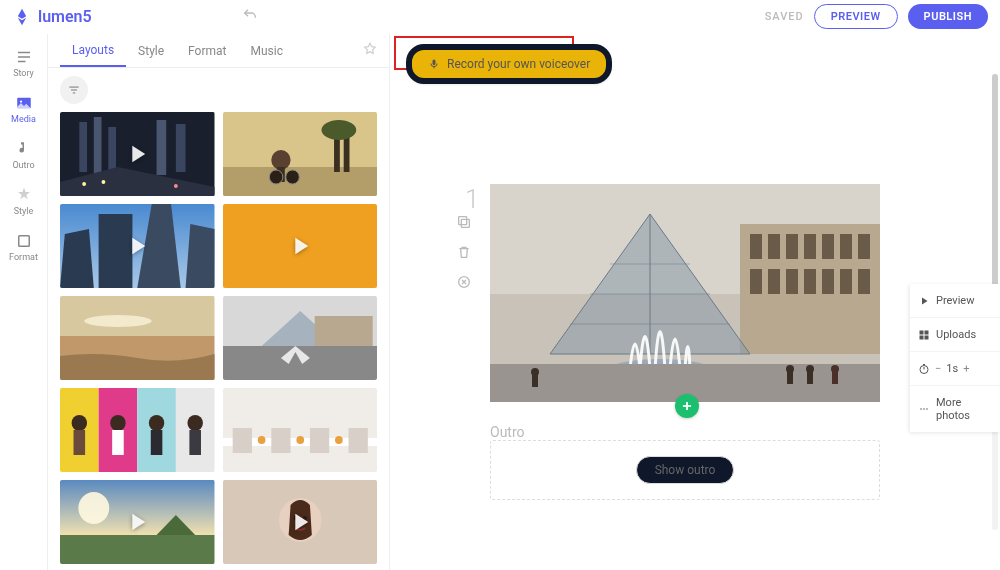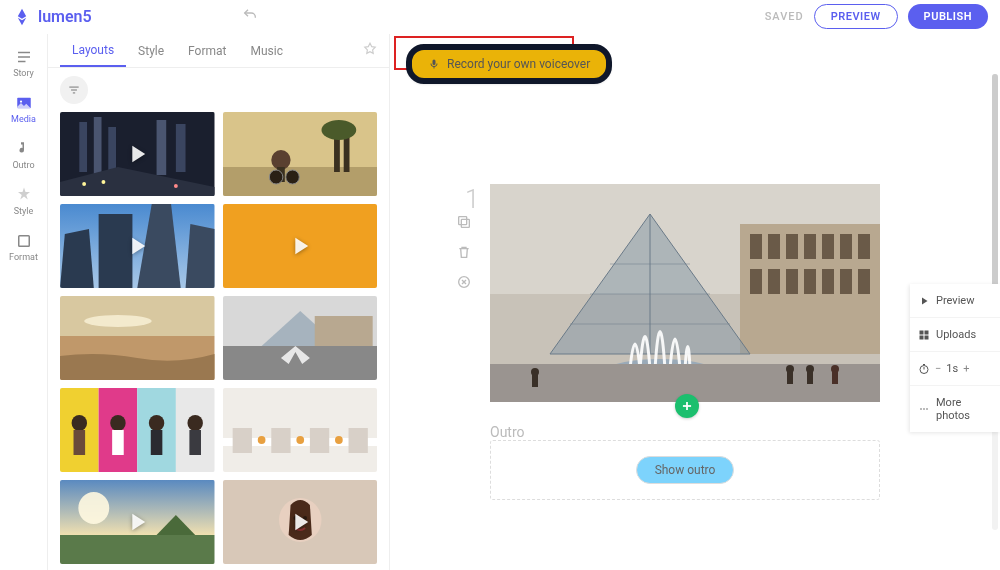--- a/index.html
+++ b/index.html
@@ -42,21 +42,21 @@
   .main-image{width:390px;height:218px;margin-left:10px;}
   .main-image svg{width:100%;height:100%;display:block;}
   .add-btn{position:absolute;left:195px;top:210px;width:24px;height:24px;border-radius:50%;background:#1bbf6e;color:#fff;display:flex;align-items:center;justify-content:center;cursor:pointer;box-shadow:0 1px 3px rgba(0,0,0,0.2);font-size:18px;}
   .side-panel{position:absolute;right:0;top:250px;width:90px;background:#fff;box-shadow:-1px 1px 4px rgba(0,0,0,0.1);font-size:11px;color:#555;}
   .side-row{display:flex;align-items:center;gap:6px;padding:10px 8px;border-bottom:1px solid #f3f3f3;cursor:pointer;}
   .side-row:last-child{border-bottom:none;}
   .side-row svg{width:12px;height:12px;flex-shrink:0;}
   .outro{position:absolute;top:390px;left:100px;right:120px;}
   .outro-title{color:#bbb;font-size:14px;}
   .outro-box{border:1px dashed #ddd;border-radius:3px;height:60px;display:flex;align-items:center;justify-content:center;}
-  .outro-btn{background:#7dd3fc;border:1px solid #ddd;border-radius:16px;padding:6px 18px;font-size:12px;color:#666;cursor:pointer;}
+  .outro-btn{background:#0f172a;border:1px solid #ddd;border-radius:16px;padding:6px 18px;font-size:12px;color:#666;cursor:pointer;}
   .duration-row{display:flex;align-items:center;gap:5px;font-size:11px;}
   .duration-btn{cursor:pointer;color:#888;}
   .scrollbar{position:absolute;right:2px;top:40px;bottom:40px;width:6px;background:#f2f2f2;border-radius:3px;}
   .scrollbar::after{content:"";position:absolute;top:0;left:0;right:0;height:55%;background:#ccc;border-radius:3px;}
 </style>
 </head>
 <body>
 
 <div class="topbar">
   <div class="logo">

